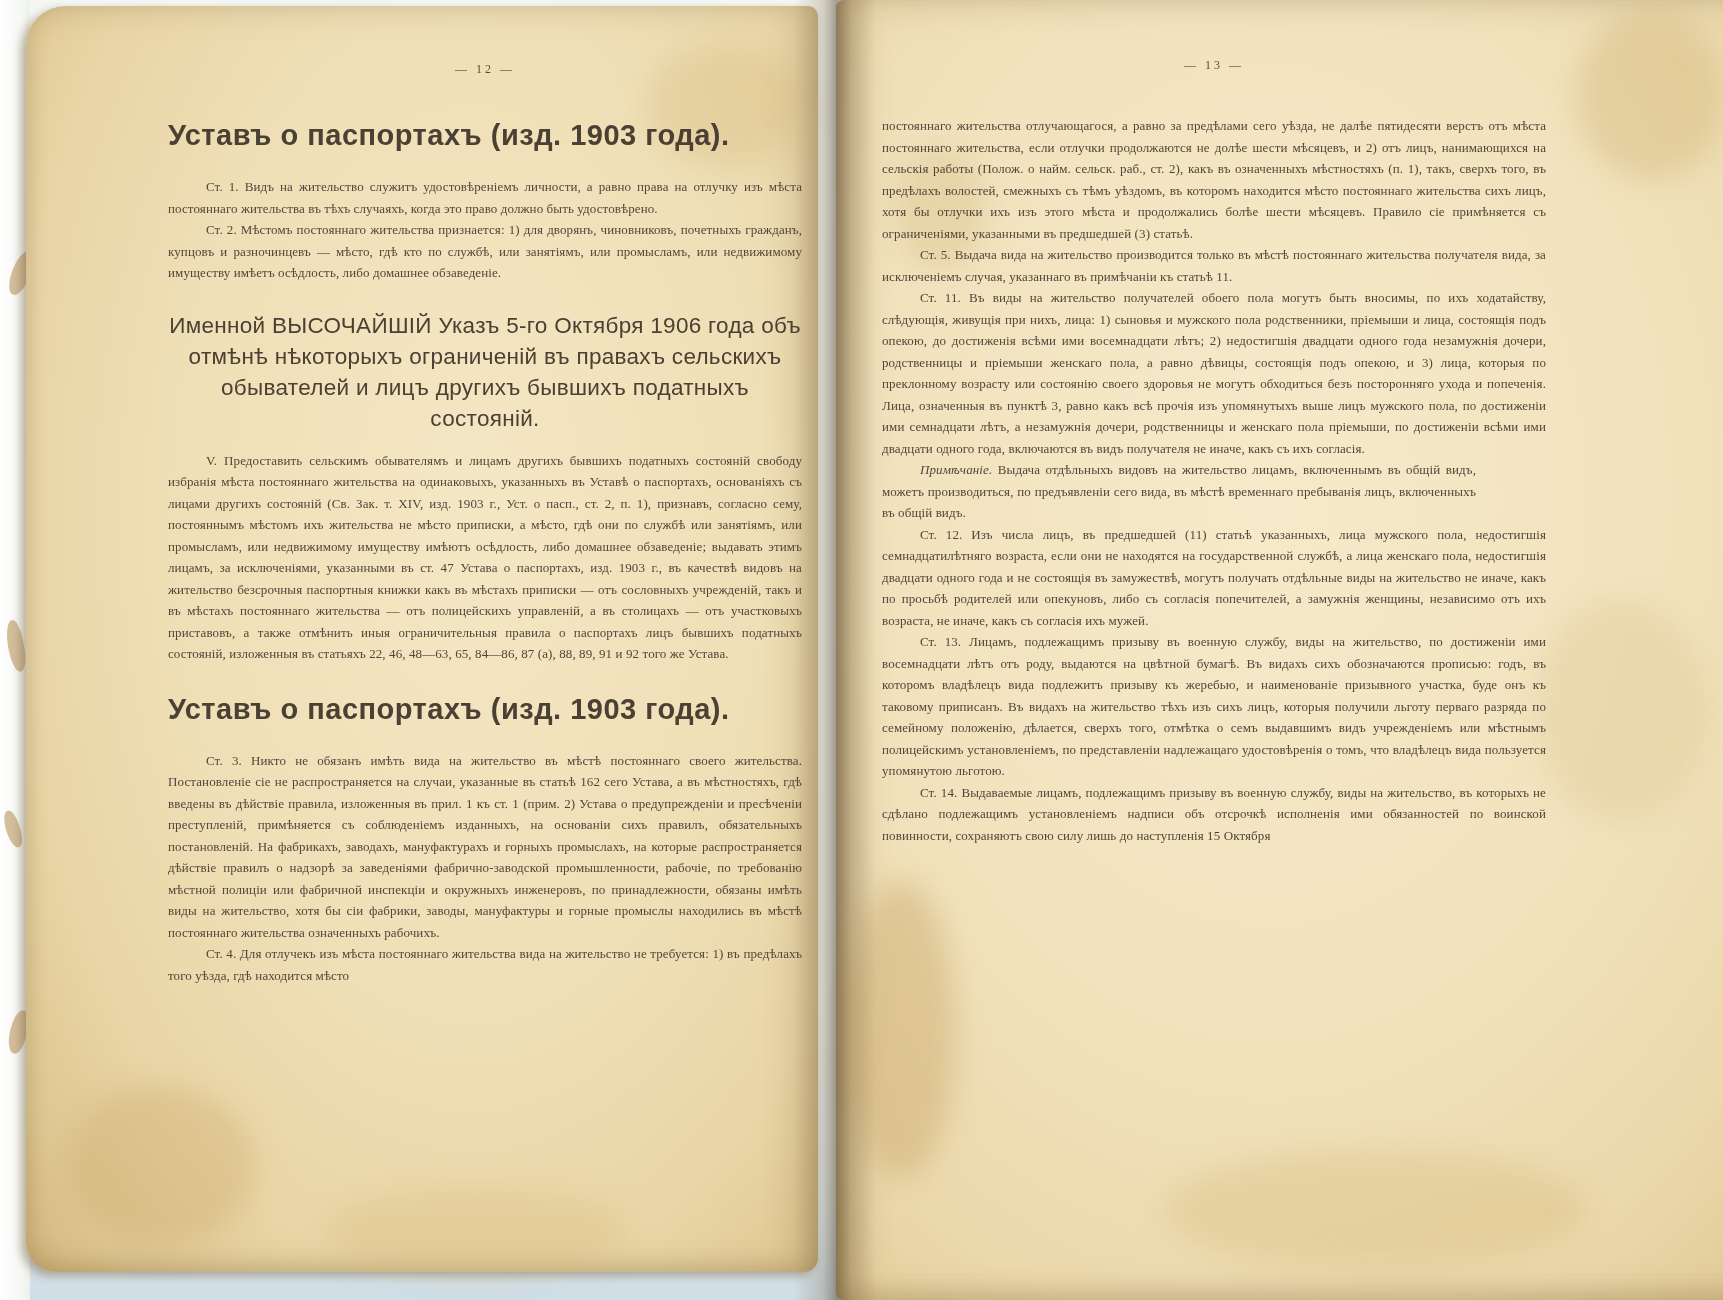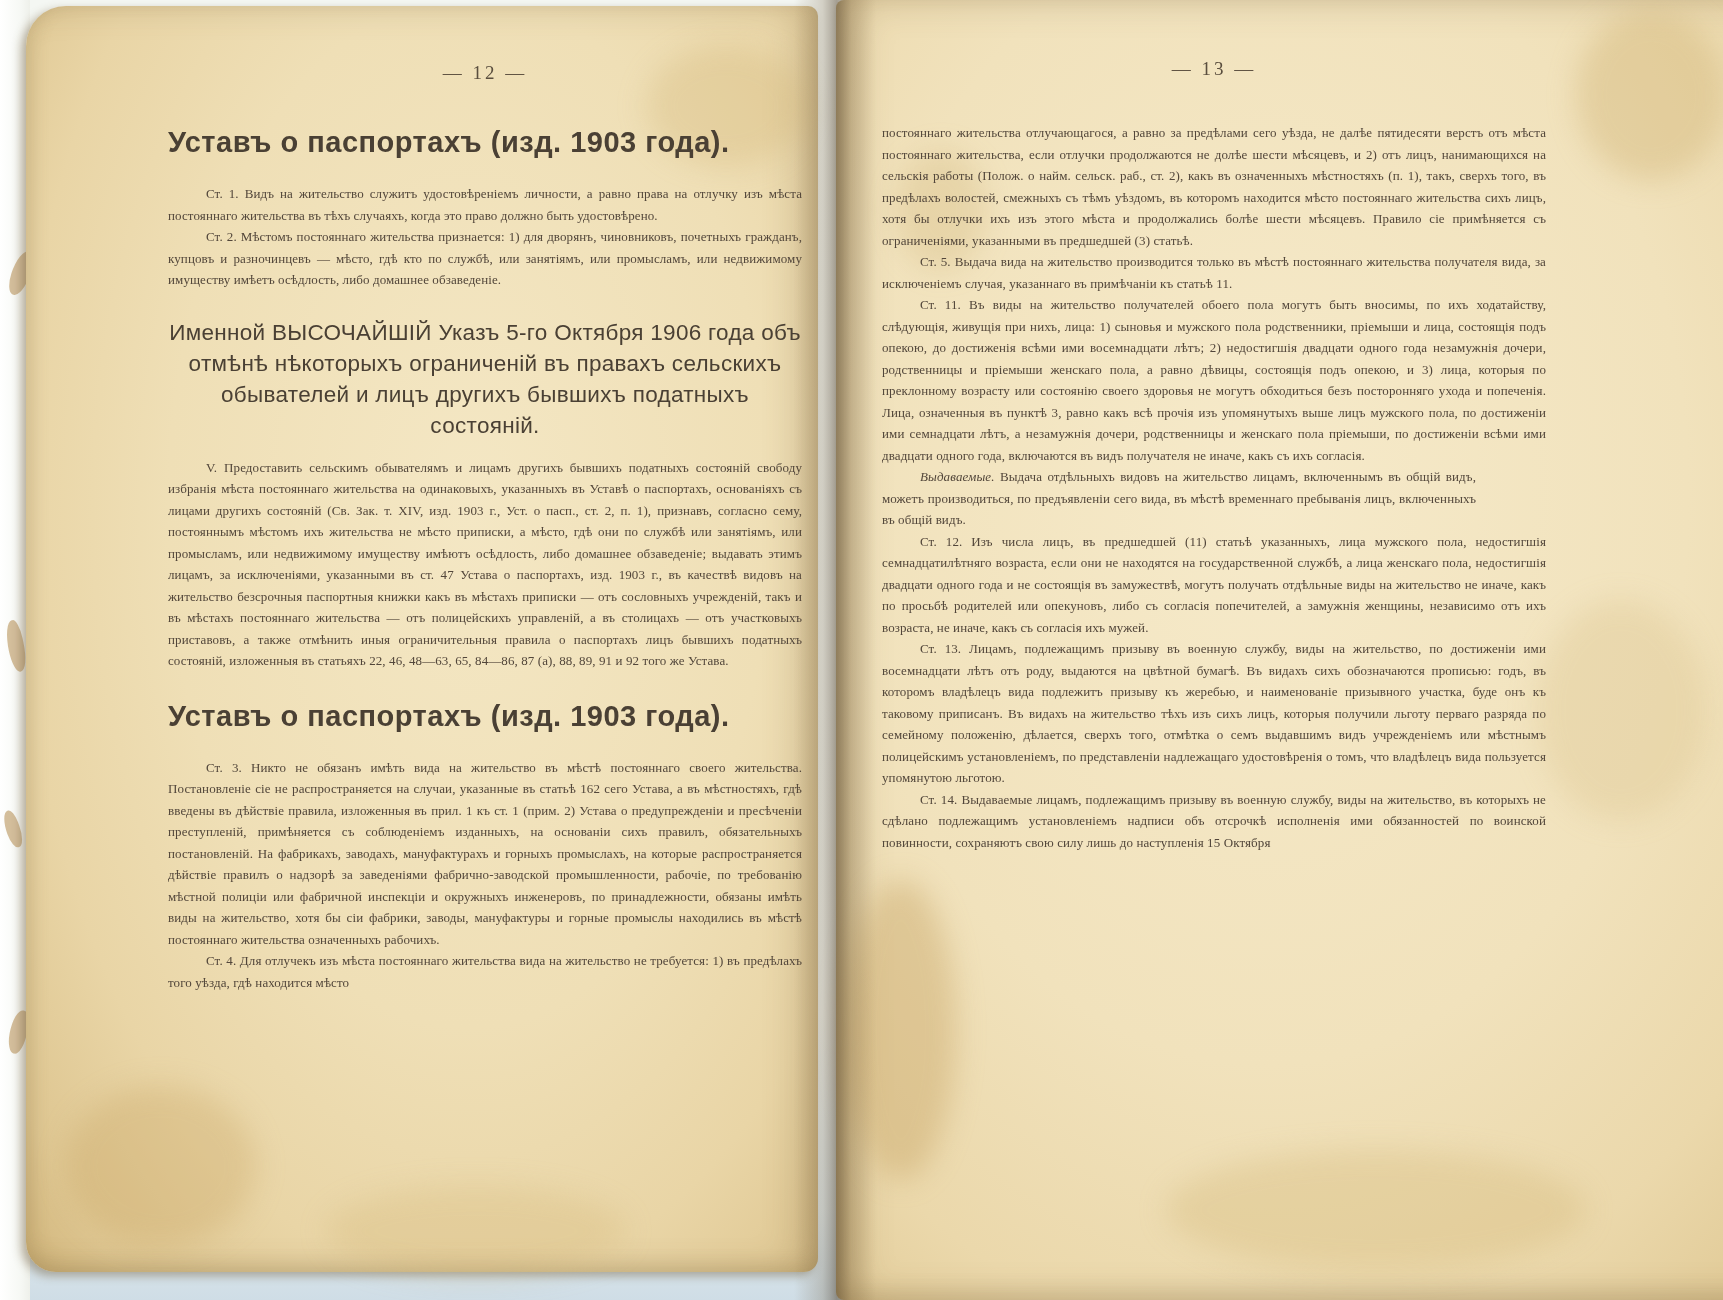--- a/index.html
+++ b/index.html
@@ -25,21 +25,21 @@
     box-shadow:4px 4px 10px rgba(110,92,58,.4), inset 20px 0 36px rgba(112,86,44,.26), inset -6px -8px 20px rgba(116,92,52,.16);
   }
   .gutter{
     position:absolute;left:794px;top:0;width:82px;height:1300px;z-index:3;
     background:linear-gradient(90deg,rgba(92,68,32,0) 0%,rgba(92,68,32,.22) 35%,rgba(58,40,16,.42) 52%,rgba(92,68,32,.20) 70%,rgba(92,68,32,0) 100%);
   }
   .stain{position:absolute;border-radius:50%;filter:blur(14px);pointer-events:none;}
   .content{position:absolute;color:#52463a;z-index:2;}
   .content-left{left:142px;top:56px;width:634px;}
   .content-right{left:46px;top:58px;width:664px;}
-  .pagenum{text-align:center;font-size:19px;letter-spacing:3px;color:#5a4e3e;margin:0 0 42px 0;}
+  .pagenum{text-align:center;font-size:12px;letter-spacing:3px;color:#5a4e3e;margin:0 0 42px 0;}
   .section-heading{
     font-family:"Liberation Sans","DejaVu Sans",sans-serif;font-weight:bold;
     font-size:29px;line-height:33px;text-align:left;color:#4a4034;margin:0 0 24px 0;letter-spacing:.5px;
   }
   .decree-heading{
     font-family:"Liberation Sans","DejaVu Sans",sans-serif;font-weight:normal;
     font-size:22.5px;line-height:31px;text-align:center;color:#4a4034;margin:26px 0 16px 0;letter-spacing:.3px;
   }
   p.art{margin:0;font-size:13px;line-height:21.5px;text-align:justify;text-indent:38px;letter-spacing:.1px;}
   p.no-indent{text-indent:0;}
@@ -90,21 +90,21 @@
     <div class="stain" style="left:700px;top:600px;width:170px;height:220px;background:rgba(206,175,108,.20);"></div>
     <div class="stain" style="left:60px;top:150px;width:90px;height:120px;background:rgba(198,162,96,.22);"></div>
 
     <div class="content content-right">
       <p class="pagenum">— 13 —</p>
 
       <p class="art no-indent">постояннаго жительства отлучающагося, а равно за предѣлами сего уѣзда, не далѣе пятидесяти верстъ отъ мѣста постояннаго жительства, если отлучки продолжаются не долѣе шести мѣсяцевъ, и 2) отъ лицъ, нанимающихся на сельскія работы (Полож. о найм. сельск. раб., ст. 2), какъ въ означенныхъ мѣстностяхъ (п. 1), такъ, сверхъ того, въ предѣлахъ волостей, смежныхъ съ тѣмъ уѣздомъ, въ которомъ находится мѣсто постояннаго жительства сихъ лицъ, хотя бы отлучки ихъ изъ этого мѣста и продолжались болѣе шести мѣсяцевъ. Правило сіе примѣняется съ ограниченіями, указанными въ предшедшей (3) статьѣ.</p>
       <p class="art">Ст. 5. Выдача вида на жительство производится только въ мѣстѣ постояннаго жительства получателя вида, за исключеніемъ случая, указаннаго въ примѣчаніи къ статьѣ 11.</p>
       <p class="art">Ст. 11. Въ виды на жительство получателей обоего пола могутъ быть вносимы, по ихъ ходатайству, слѣдующія, живущія при нихъ, лица: 1) сыновья и мужского пола родственники, пріемыши и лица, состоящія подъ опекою, до достиженія всѣми ими восемнадцати лѣтъ; 2) недостигшія двадцати одного года незамужнія дочери, родственницы и пріемыши женскаго пола, а равно дѣвицы, состоящія подъ опекою, и 3) лица, которыя по преклонному возрасту или состоянію своего здоровья не могутъ обходиться безъ посторонняго ухода и попеченія. Лица, означенныя въ пунктѣ 3, равно какъ всѣ прочія изъ упомянутыхъ выше лицъ мужского пола, по достиженіи ими семнадцати лѣтъ, а незамужнія дочери, родственницы и женскаго пола пріемыши, по достиженіи всѣми ими двадцати одного года, включаются въ видъ получателя не иначе, какъ съ ихъ согласія.</p>
 
-      <p class="art note-block"><em class="note-label">Выдаваемые.</em>
+      <p class="art note-block"><em class="note-label">Примѣчаніе.</em>
         <span>Выдача отдѣльныхъ видовъ на жительство лицамъ, включеннымъ въ общій видъ, можетъ производиться, по предъявленіи сего вида, въ мѣстѣ временнаго пребыванія лицъ, включенныхъ въ общій видъ.</span></p>
 
       <p class="art">Ст. 12. Изъ числа лицъ, въ предшедшей (11) статьѣ указанныхъ, лица мужского пола, недостигшія семнадцатилѣтняго возраста, если они не находятся на государственной службѣ, а лица женскаго пола, недостигшія двадцати одного года и не состоящія въ замужествѣ, могутъ получать отдѣльные виды на жительство не иначе, какъ по просьбѣ родителей или опекуновъ, либо съ согласія попечителей, а замужнія женщины, независимо отъ ихъ возраста, не иначе, какъ съ согласія ихъ мужей.</p>
       <p class="art">Ст. 13. Лицамъ, подлежащимъ призыву въ военную службу, виды на жительство, по достиженіи ими восемнадцати лѣтъ отъ роду, выдаются на цвѣтной бумагѣ. Въ видахъ сихъ обозначаются прописью: годъ, въ которомъ владѣлецъ вида подлежитъ призыву къ жеребью, и наименованіе призывного участка, буде онъ къ таковому приписанъ. Въ видахъ на жительство тѣхъ изъ сихъ лицъ, которыя получили льготу перваго разряда по семейному положенію, дѣлается, сверхъ того, отмѣтка о семъ выдавшимъ видъ учрежденіемъ или мѣстнымъ полицейскимъ установленіемъ, по представленіи надлежащаго удостовѣренія о томъ, что владѣлецъ вида пользуется упомянутою льготою.</p>
       <p class="art">Ст. 14. Выдаваемые лицамъ, подлежащимъ призыву въ военную службу, виды на жительство, въ которыхъ не сдѣлано подлежащимъ установленіемъ надписи объ отсрочкѣ исполненія ими обязанностей по воинской повинности, сохраняютъ свою силу лишь до наступленія 15 Октября</p>
     </div>
   </div>
 
   <div class="gutter"></div>
 </div>

